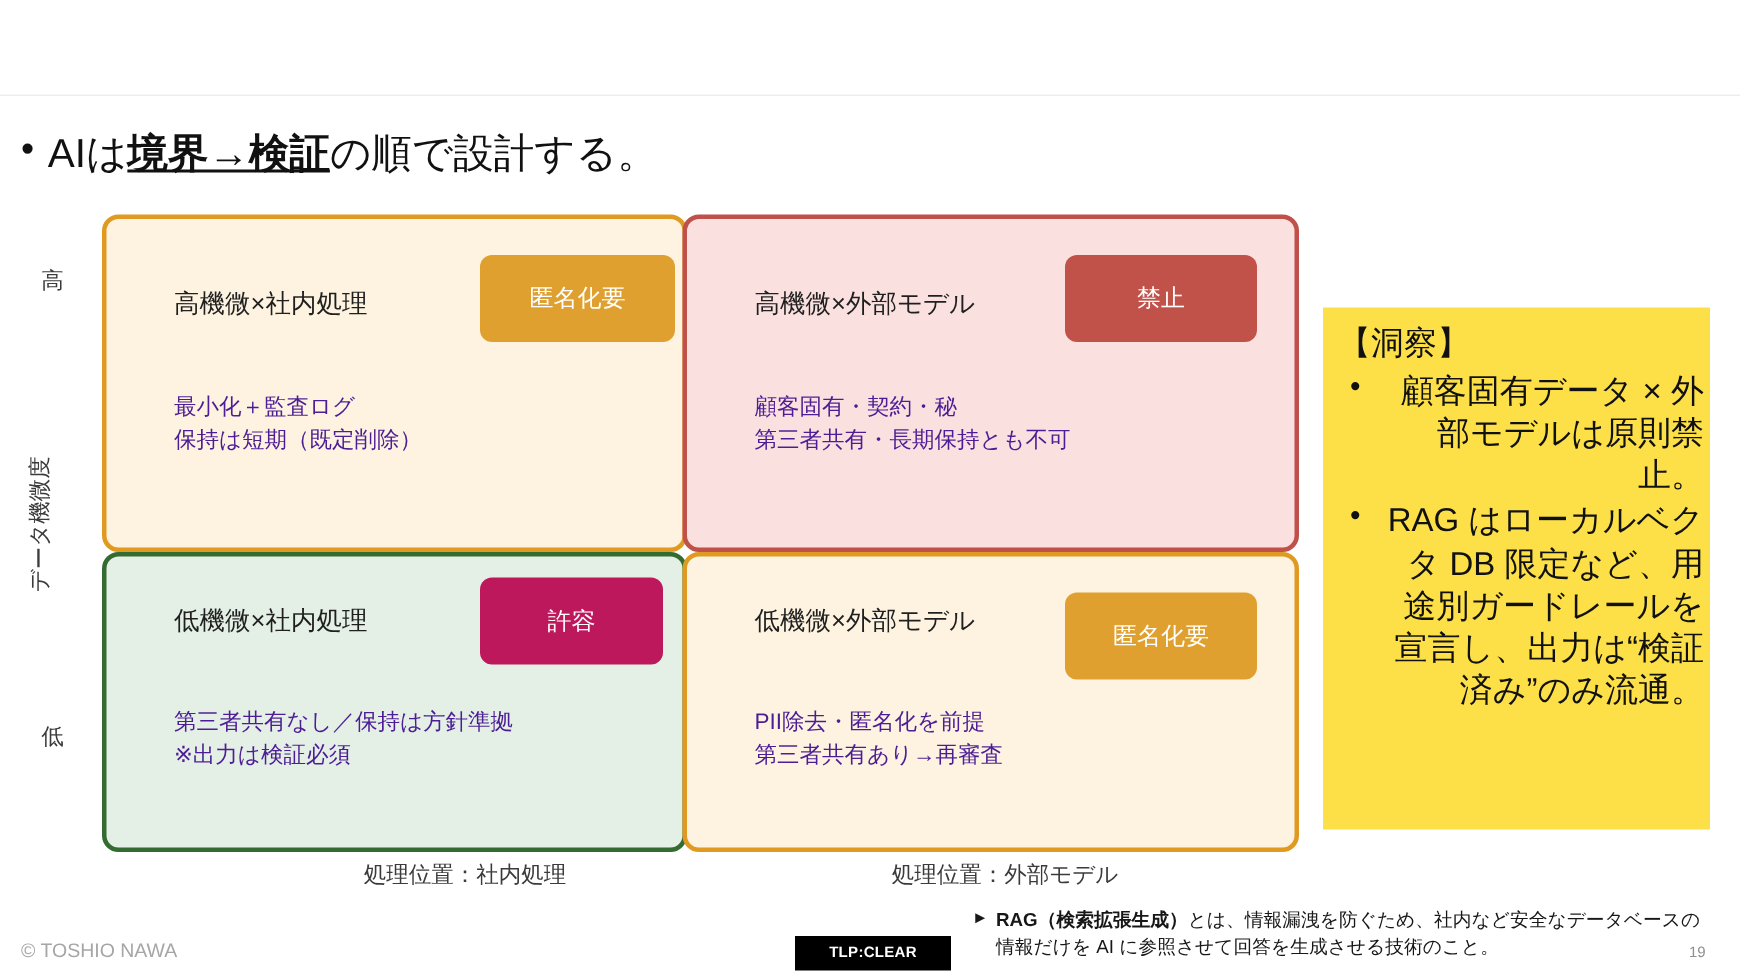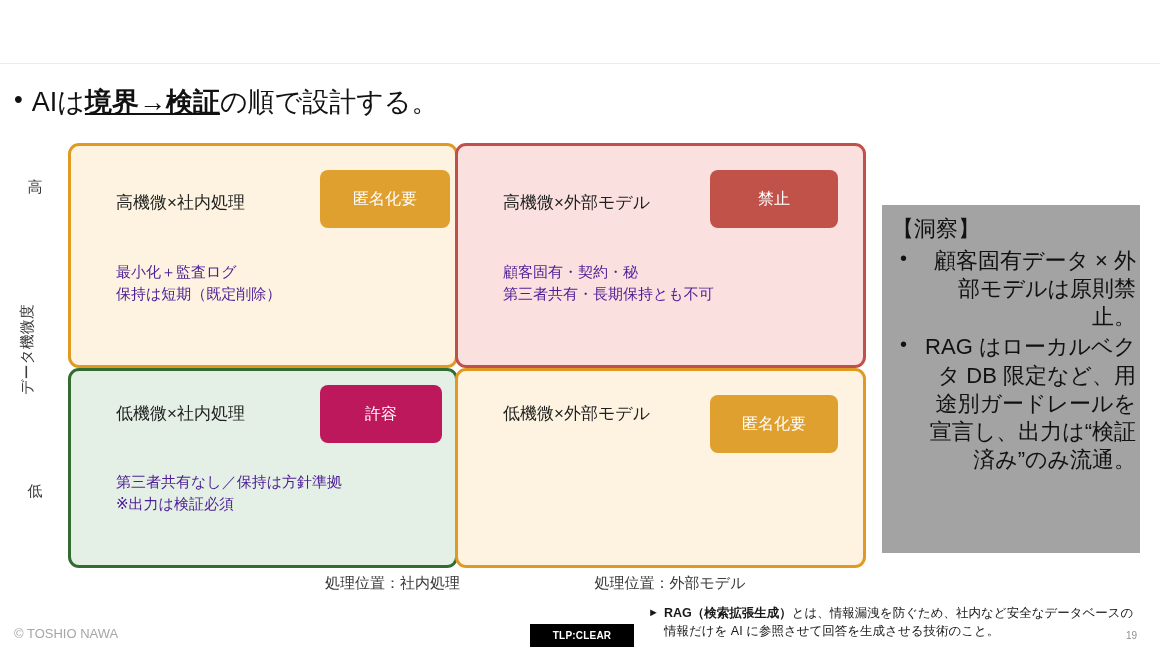--- a/index.html
+++ b/index.html
@@ -49,21 +49,21 @@
     position: absolute; left: -38px; top: 340px;
     width: 130px; text-align: center;
     font-size: 15px; color: #3b3b3b;
     transform: rotate(-90deg); transform-origin: center center;
     white-space: nowrap;
   }
   .axis-x-label {
     position: absolute; top: 574px;
     font-size: 15px; color: #3b3b3b; white-space: nowrap;
   }
-  .axis-x-left  { left: 160px; width: 300px; text-align: right; }
+  .axis-x-left  { left: 160px; width: 300px; text-align: center; }
   .axis-x-right { left: 520px; width: 300px; text-align: center; }
 
   
   .quad {
     position: absolute;
     border-width: 3px; border-style: solid;
     padding: 0;
   }
   .quad-title {
     position: absolute; font-size: 17px; color: #1f1f1f; white-space: nowrap;
@@ -175,26 +175,28 @@
   <div class="quad" id="quad-bl" style="background: rgb(228, 240, 230); border-color: rgb(51, 107, 48);">
     <div class="quad-title" style="left:45px; top:31px;">低機微×社内処理</div>
     <div class="badge" style="left: 249px; top: 14px; width: 122px; height: 58px; background: #be185d;">許容</div>
     <div class="quad-desc" style="left:45px; top:100px;">第三者共有なし／保持は方針準拠
 ※出力は検証必須</div>
   </div>
 
   <div class="quad" id="quad-br" style="background: rgb(253, 243, 224); border-color: rgb(224, 154, 34);">
     <div class="quad-title" style="left:45px; top:31px;">低機微×外部モデル</div>
     <div class="badge" style="left: 252px; top: 24px; width: 128px; height: 58px; background: rgb(224, 160, 48);">匿名化要</div>
+    <div class="quad-desc" style="left:45px; top:100px;">PII除去・匿名化を前提
+第三者共有あり→再審査</div>
   </div>
 
   <div class="axis-x-label axis-x-left">処理位置：社内処理</div>
   <div class="axis-x-label axis-x-right">処理位置：外部モデル</div>
 
-  <div id="insight" style="background: #a3a3a3;">
+  <div id="insight" style="background: #fde047;">
     <div class="insight-head">【洞察】</div>
     <ul class="insight-list">
       <li>顧客固有データ × 外部モデルは原則禁止。</li>
       <li>RAG はローカルベクタ DB 限定など、用途別ガードレールを宣言し、出力は“検証済み”のみ流通。</li>
     </ul>
   </div>
 
   <div id="footnote">
     <span class="fn-marker">►</span>
     <span class="fn-body"><b>RAG（検索拡張生成）</b><span>とは、情報漏洩を防ぐため、社内など安全なデータベースの情報だけを AI に参照させて回答を生成させる技術のこと。</span></span>

